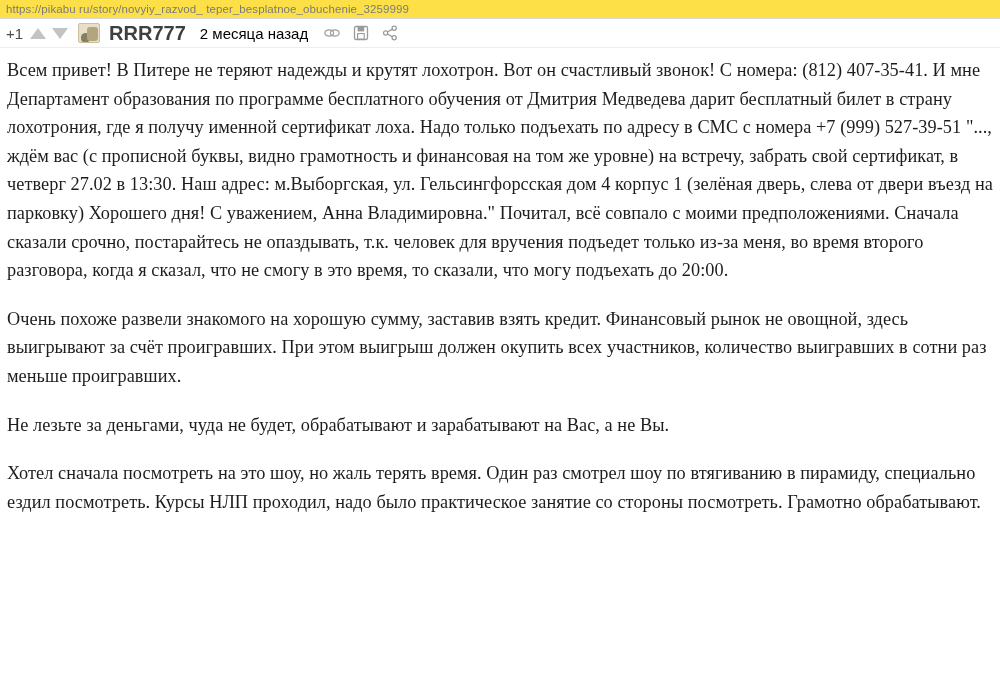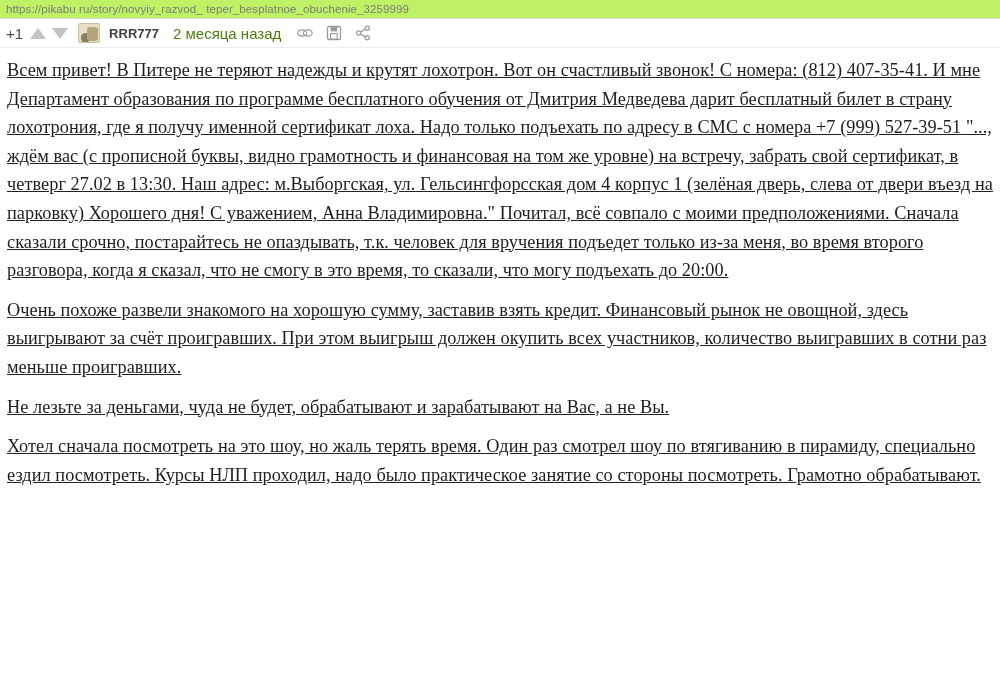--- a/index.html
+++ b/index.html
@@ -21,21 +21,21 @@
     height: 695px;
     background: #fff;
   }
   
   .url-bar {
     height: 19px;
     border-bottom: 1px solid #d7d7d7;
     display: flex;
     align-items: center;
     padding: 0 6px;
-    background: #bef264;
+    background: #fde047;
   }
   .url-text {
     font-family: "Liberation Sans", sans-serif;
     font-size: 11.5px;
     color: #7a7a7a;
     letter-spacing: 0.1px;
     white-space: nowrap;
   }
   
   .meta-row {
@@ -91,59 +91,58 @@
   .avatar::after {
     content: "";
     position: absolute;
     right: 1px; top: 3px;
     width: 11px; height: 14px;
     background: #b3a67e;
     border-radius: 3px;
   }
   .username {
     font-family: "Liberation Sans", sans-serif;
-    font-size: 13px;
+    font-size: 20px;
     font-weight: bold;
     color: #3f3f3f;
     margin-right: 14px;
     cursor: pointer;
   }
   .timestamp {
     font-family: "Liberation Sans", sans-serif;
     font-size: 15px;
-    color: #4d7c0f;
+    color: #000000;
     margin-right: 16px;
   }
   .meta-icons {
     display: flex;
     align-items: center;
     gap: 13px;
   }
   .icon-btn {
     width: 16px;
     height: 16px;
     cursor: pointer;
     display: block;
   }
   .icon-btn svg { display: block; }
   
   .comment-body {
     padding: 8px 0 0 7px;
-    text-decoration: underline;
   }
   .para {
     font-family: "Liberation Serif", serif;
     font-size: 18.3px;
     line-height: 28.6px;
     color: #1d1d1d;
     margin: 0 0 1px 0;
     letter-spacing: 0.05px;
     text-align: left;
   }
-  .para + .para { margin-top: 11px; }
+  .para + .para { margin-top: 20px; }
 </style>
 </head>
 <body>
 
 <div class="page">
 
   <div class="url-bar">
     <span class="url-text">https://pikabu ru/story/novyiy_razvod_ teper_besplatnoe_obuchenie_3259999</span>
   </div>
 

